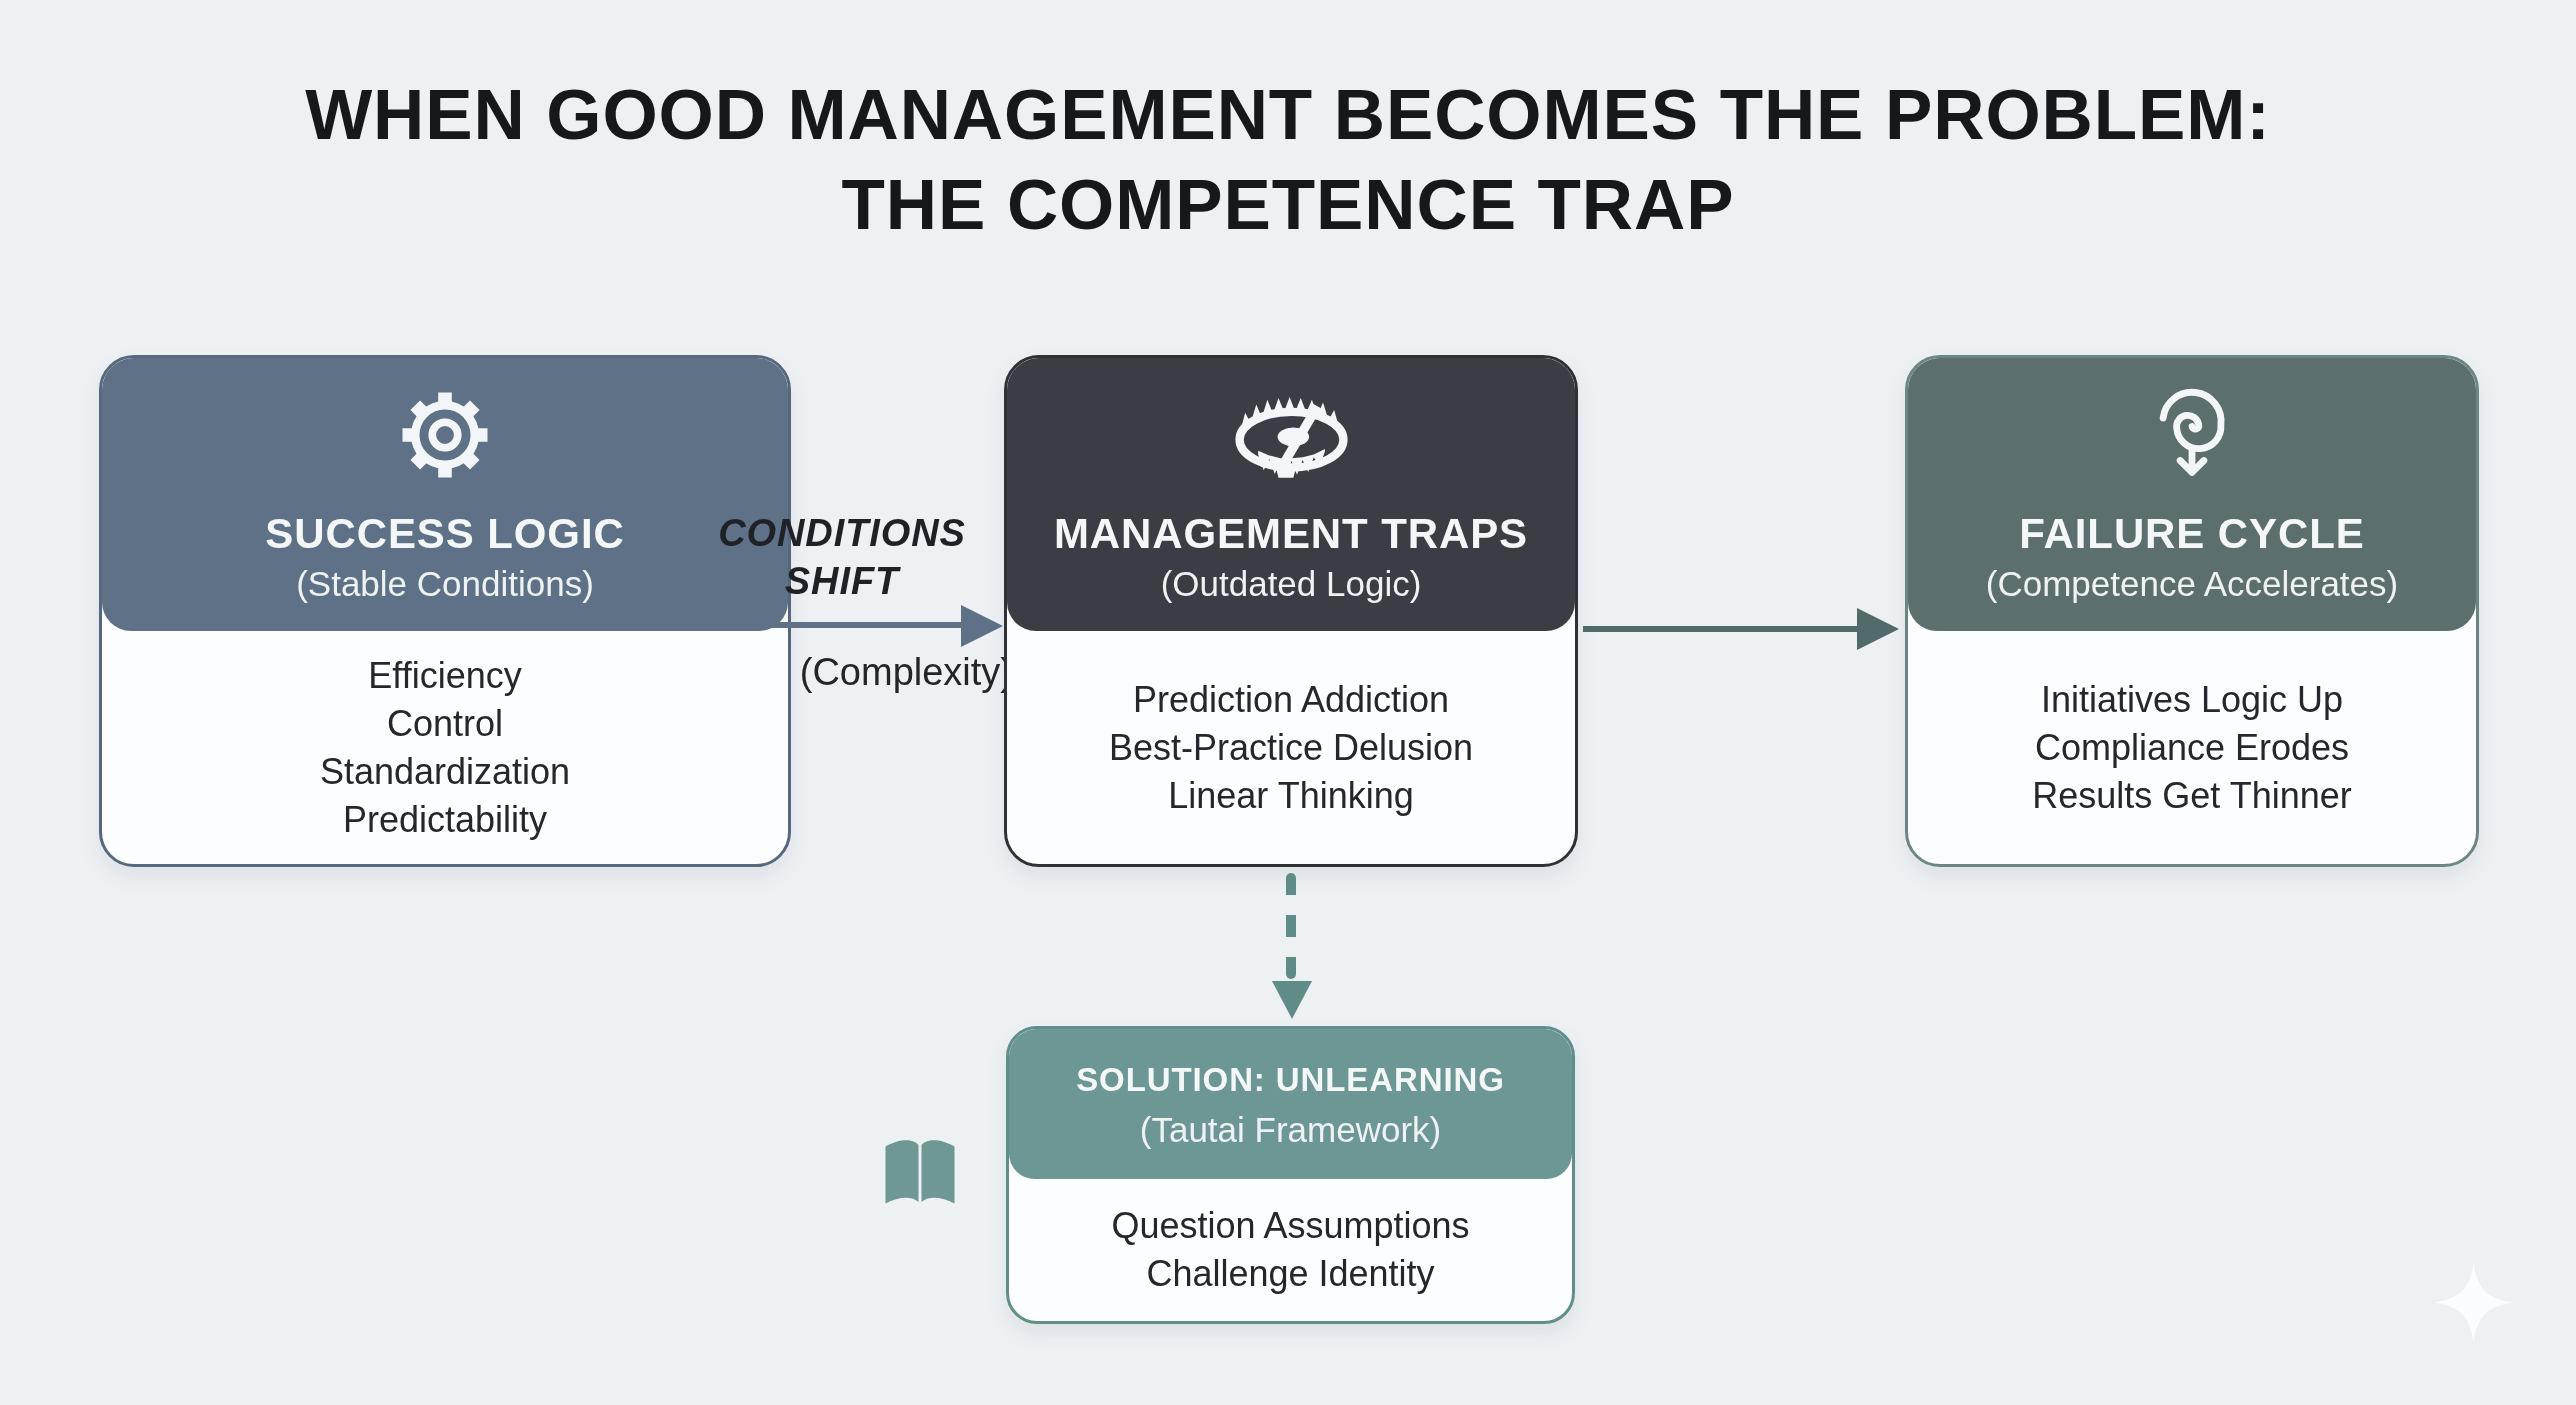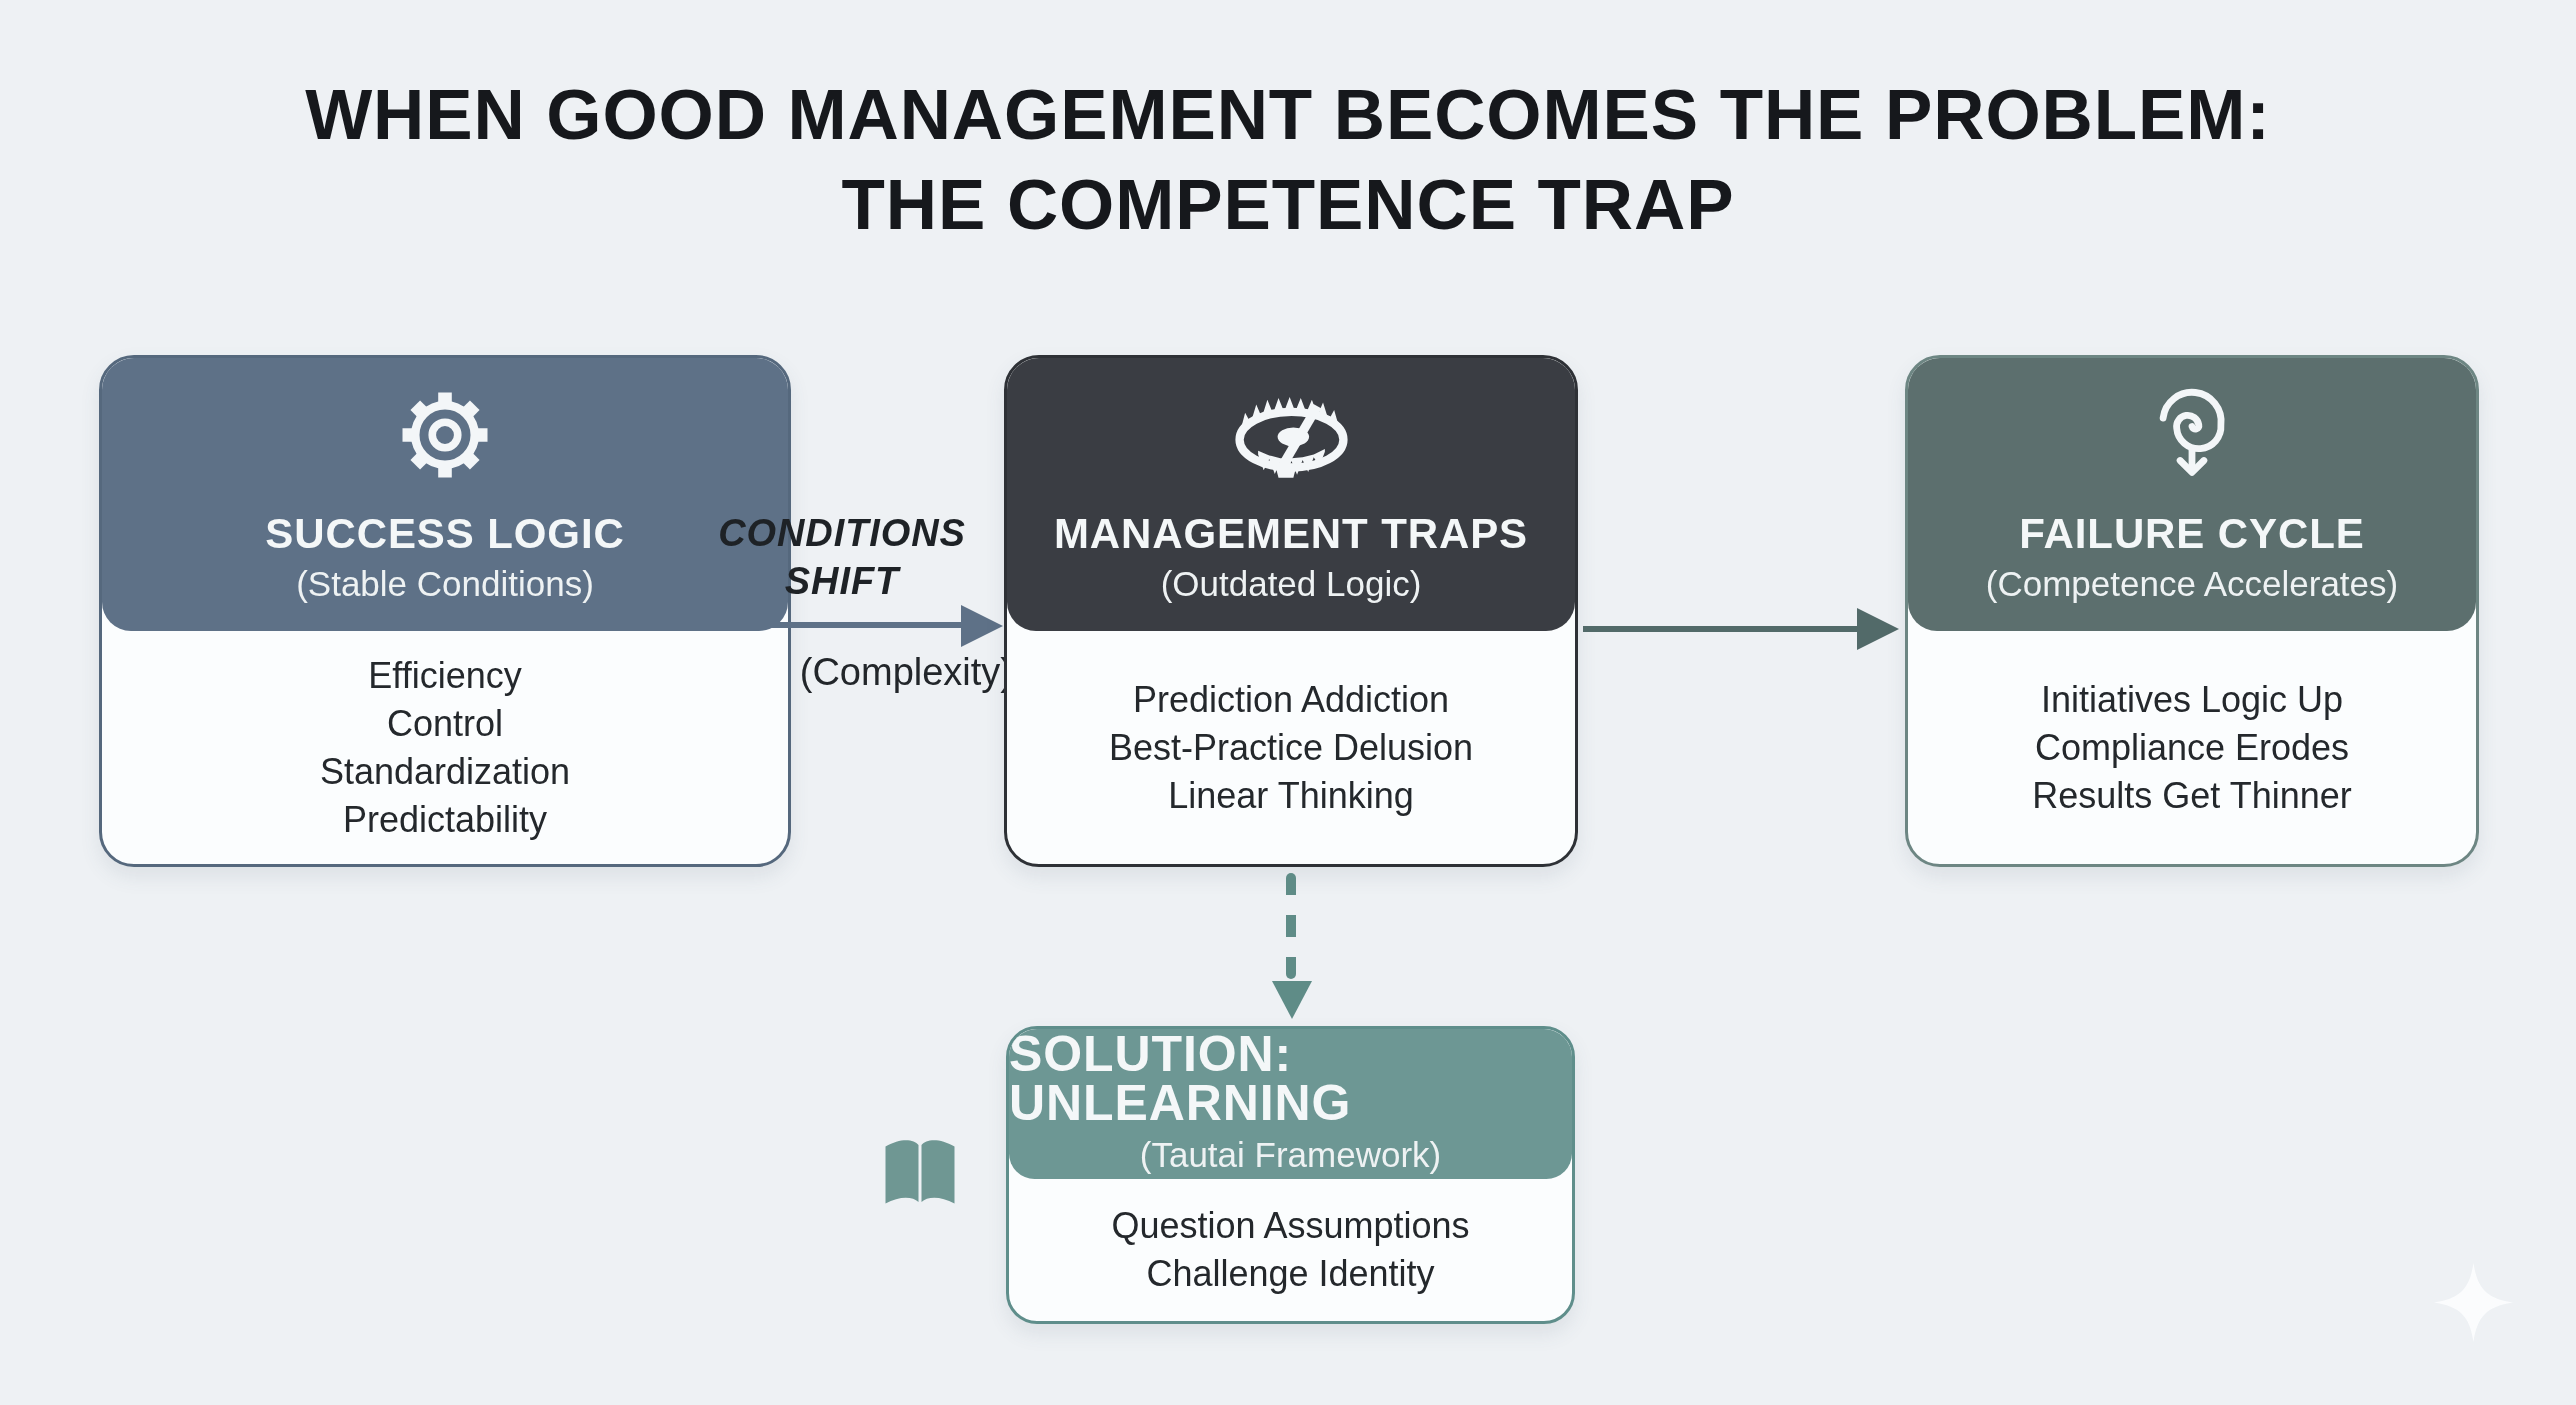--- a/index.html
+++ b/index.html
@@ -36,21 +36,21 @@
   .box-traps{left:1004px;width:574px;border:3.7px solid #2e3136;}
   .box-traps .box-header{background:#3a3d43;}
   .box-failure{left:1905px;width:574px;border:3.7px solid #6d8683;}
   .box-failure .box-header{background:#5c6f6e;}
   .box-solution{
     left:1006px;top:1026px;width:569px;height:298px;box-sizing:border-box;position:absolute;
     background:#fbfdfe;border:3.7px solid #5f8e8b;border-radius:31px;overflow:hidden;
     box-shadow:0 9.1px 20px rgba(70,90,105,.10);
   }
   .box-solution .box-header{height:150px;border-radius:25.6px;background:#6d9794;justify-content:center;padding-top:0;}
-  .box-solution .box-title{font-size:50px;margin-top:0;}
+  .box-solution .box-title{font-size:33px;margin-top:0;}
   .box-solution .box-body{top:150px;}
   .icon{display:block;}
   
   .conn-label{
     position:absolute;left:671px;width:342px;top:509px;text-align:center;
     font-size:38px;font-weight:bold;line-height:48px;color:#1e2226;letter-spacing:0.9px;font-style:italic;
   }
   .conn-sublabel{
     position:absolute;left:671px;width:342px;top:651px;text-align:right;
     font-size:38px;color:#22262a;

